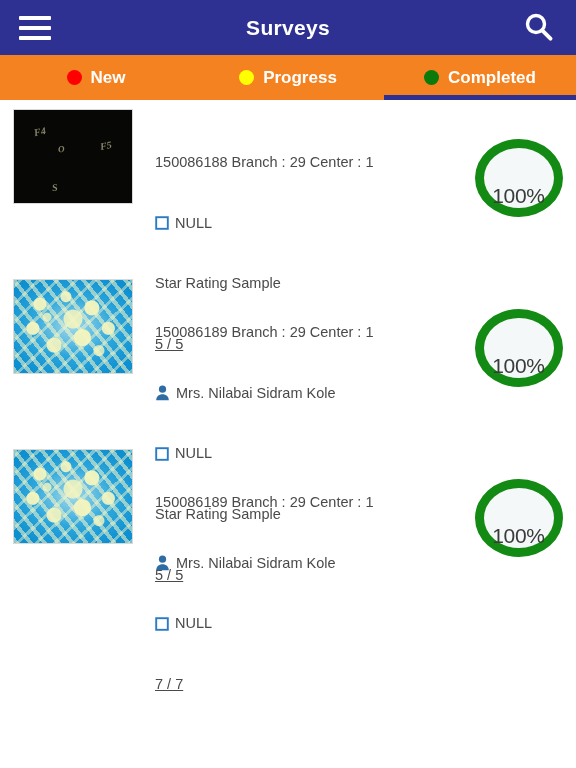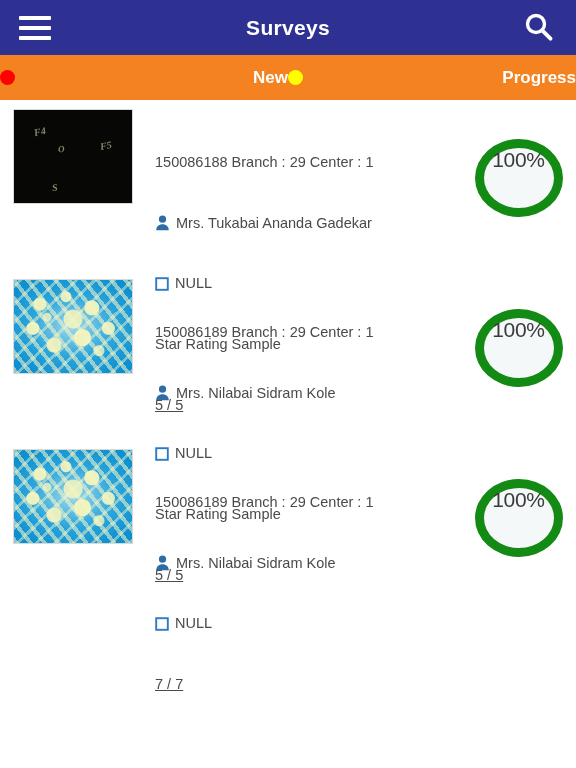--- a/index.html
+++ b/index.html
@@ -79,21 +79,21 @@
     height: 45px;
     background: #f58220;
     display: flex;
     flex: 0 0 auto;
     position: relative;
   }
   .tab {
     flex: 1 1 33.333%;
     display: flex;
     align-items: center;
-    justify-content: space-between;
+    justify-content: center;
     gap: 9px;
     cursor: pointer;
     position: relative;
     height: 100%;
   }
   .tab-dot {
     width: 15px;
     height: 15px;
     border-radius: 50%;
     flex: 0 0 auto;
@@ -212,21 +212,21 @@
     justify-content: center;
     padding-top: 30px;
   }
   .pct-circle {
     width: 88px;
     height: 78px;
     border-radius: 50%;
     border: 9px solid #138a13;
     background: #f4f8f8;
     display: flex;
-    align-items: flex-start;
+    align-items: flex-end;
     justify-content: center;
   }
   .pct-text {
     color: #3b3b3b;
     font-size: 21px;
     font-weight: normal;
     letter-spacing: -0.3px;
   }
 </style>
 </head>
@@ -258,42 +258,39 @@
     <div class="tab">
       <span class="tab-dot" style="background:#ff0000"></span>
       <span class="tab-label">New</span>
     </div>
 
     <div class="tab">
       <span class="tab-dot" style="background:#ffff00"></span>
       <span class="tab-label">Progress</span>
     </div>
 
+    <div class="tab active">
+      <span class="tab-dot" style="background:#0a7a0a"></span>
+      <span class="tab-label">Completed</span>
+    </div>
 
   </div>
 
   <div class="list">
 
     <div class="list-item">
       <div class="thumb thumb-dark">
         <span class="k k1">F4</span>
         <span class="k k2">F5</span>
         <span class="k k3">O</span>
         <span class="k k4">S</span>
       </div>
       <div class="item-body">
         <div class="row-line title">150086188 Branch : 29 Center : 1</div>
         <div class="row-line">
-          <svg class="person-icon" width="15" height="16" viewBox="0 0 15 16">
-            <circle cx="7.5" cy="4.2" r="3.6" fill="#2e6da4"></circle>
-            <path d="M1.2 15.2c0-3.7 2.8-6 6.3-6s6.3 2.3 6.3 6z" fill="#2e6da4"></path>
-          </svg>
-          <span>Mrs. Tukabai Ananda Gadekar</span>
-        </div>
-        <div class="row-line">
           <svg class="check-icon" width="14" height="14" viewBox="0 0 14 14">
             <rect x="1.2" y="1.2" width="11.6" height="11.6" fill="none" stroke="#2b7bc4" stroke-width="1.9"></rect>
           </svg>
           <span>NULL</span>
         </div>
         <div class="row-line">Star Rating Sample</div>
         <div class="row-line last">5 / 5</div>
       </div>
       <div class="pct-wrap">
         <div class="pct-circle">

